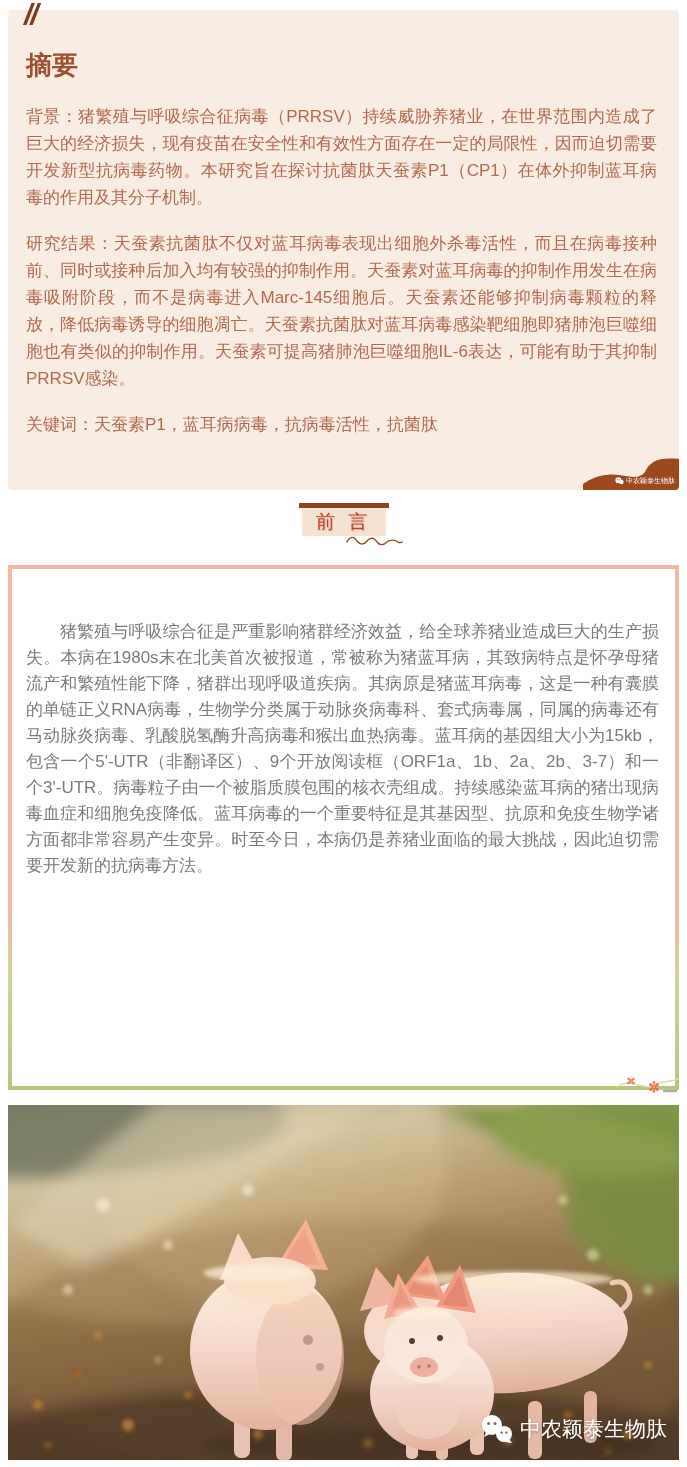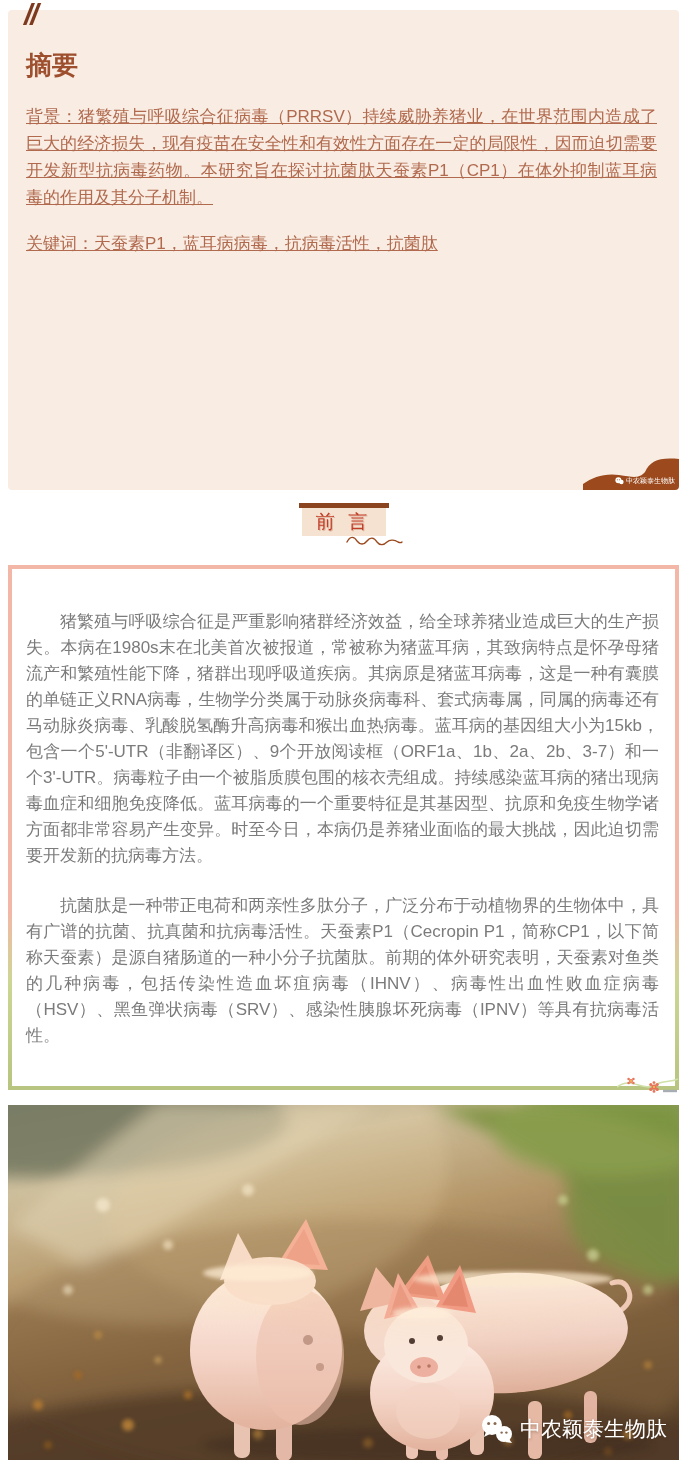--- a/index.html
+++ b/index.html
@@ -17,21 +17,21 @@
     position: absolute; top: -12px; left: 16px;
     font-size: 30px; font-weight: bold; font-style: italic;
     color: #7e3a1e; letter-spacing: -2px;
   }
   .abstract-title {
     margin: 0 0 20px 0; font-size: 26px; font-weight: 700;
     color: #9e4f2e;
   }
   .abstract-card p {
     margin: 0 0 19px 0; font-size: 17px; line-height: 27px;
-    color: #b16a4e; text-align: justify; text-decoration: underline;
+    color: #b16a4e; text-align: justify;
   }
   .abstract-card p.keywords { margin-top: 6px; }
 
   .wave-badge {
     position: absolute; right: 0; bottom: 0; width: 96px; height: 34px;
     overflow: hidden; border-bottom-right-radius: 4px;
   }
   .wave-badge svg.wave-shape { position: absolute; inset: 0; }
   .wave-badge-text {
     position: absolute; right: 4px; bottom: 4px;
@@ -51,21 +51,21 @@
     text-shadow: 1px 1px 0 rgba(138,68,32,0.25);
   }
   .squiggle { position: absolute; right: -14px; top: 31px; }
 
   
   .intro-card {
     position: absolute; left: 8px; top: 565px; width: 671px; height: 525px;
     background: #ffffff;
     border: 4px solid;
     border-image: linear-gradient(180deg, #f3b7a7 0%, #f3b7a7 66%, #ccd694 80%, #b7c581 100%) 1;
-    padding: 40px 16px 0 14px;
+    padding: 50px 16px 0 14px;
   }
   .intro-card p {
     margin: 0; font-size: 17px; line-height: 26px; color: #7b7b7b;
     text-align: justify; text-indent: 2em;
   }
   .intro-card p.first { margin-bottom: 24px; }
   .flower-doodle { position: absolute; right: -4px; bottom: -12px; }
 
   
   .photo {
@@ -82,20 +82,21 @@
 </style>
 </head>
 <body>
 
 <div class="page">
 
   <section class="abstract-card">
     <div class="slashes">//</div>
     <h1 class="abstract-title">摘要</h1>
     <p>背景：猪繁殖与呼吸综合征病毒（PRRSV）持续威胁养猪业，在世界范围内造成了巨大的经济损失，现有疫苗在安全性和有效性方面存在一定的局限性，因而迫切需要开发新型抗病毒药物。本研究旨在探讨抗菌肽天蚕素P1（CP1）在体外抑制蓝耳病毒的作用及其分子机制。</p>
+    <p>研究结果：天蚕素抗菌肽不仅对蓝耳病毒表现出细胞外杀毒活性，而且在病毒接种前、同时或接种后加入均有较强的抑制作用。天蚕素对蓝耳病毒的抑制作用发生在病毒吸附阶段，而不是病毒进入Marc-145细胞后。天蚕素还能够抑制病毒颗粒的释放，降低病毒诱导的细胞凋亡。天蚕素抗菌肽对蓝耳病毒感染靶细胞即猪肺泡巨噬细胞也有类似的抑制作用。天蚕素可提高猪肺泡巨噬细胞IL-6表达，可能有助于其抑制PRRSV感染。</p>
     <p class="keywords">关键词：天蚕素P1，蓝耳病病毒，抗病毒活性，抗菌肽</p>
 
     <div class="wave-badge">
       <svg class="wave-shape" width="96" height="34" viewBox="0 0 96 34">
         <path d="M0 34 L0 28 C10 21 22 17 36 19 C50 21 56 23 62 16 C67 5 76 1 96 3 L96 34 Z" fill="#9c4a1d"></path>
       </svg>
       <span class="wave-badge-text">
         <svg width="9" height="8" viewBox="0 0 9 8">
           <circle cx="3.4" cy="3.2" r="3" fill="#ffffff"></circle>
           <circle cx="6.4" cy="5" r="2.2" fill="#ffffff"></circle>
@@ -112,21 +113,20 @@
     <div class="header-box">
       <span>前 言</span>
     </div>
     <svg class="squiggle" width="58" height="14" viewBox="0 0 58 14">
       <path d="M2 8 C5 2 9 2 12 7 C15 11 19 11 22 7 C25 3 29 3 32 8 C35 12 39 11 42 8 C45 5 50 6 53 8 C55 9 56 9 57 8" fill="none" stroke="#9c4a1d" stroke-width="1.4" stroke-linecap="round"></path>
     </svg>
   </div>
 
   <section class="intro-card">
     <p class="first">猪繁殖与呼吸综合征是严重影响猪群经济效益，给全球养猪业造成巨大的生产损失。本病在1980s末在北美首次被报道，常被称为猪蓝耳病，其致病特点是怀孕母猪流产和繁殖性能下降，猪群出现呼吸道疾病。其病原是猪蓝耳病毒，这是一种有囊膜的单链正义RNA病毒，生物学分类属于动脉炎病毒科、套式病毒属，同属的病毒还有马动脉炎病毒、乳酸脱氢酶升高病毒和猴出血热病毒。蓝耳病的基因组大小为15kb，包含一个5'-UTR（非翻译区）、9个开放阅读框（ORF1a、1b、2a、2b、3-7）和一个3'-UTR。病毒粒子由一个被脂质膜包围的核衣壳组成。持续感染蓝耳病的猪出现病毒血症和细胞免疫降低。蓝耳病毒的一个重要特征是其基因型、抗原和免疫生物学诸方面都非常容易产生变异。时至今日，本病仍是养猪业面临的最大挑战，因此迫切需要开发新的抗病毒方法。</p>
-    <p>抗菌肽是一种带正电荷和两亲性多肽分子，广泛分布于动植物界的生物体中，具有广谱的抗菌、抗真菌和抗病毒活性。天蚕素P1（Cecropin P1，简称CP1，以下简称天蚕素）是源自猪肠道的一种小分子抗菌肽。前期的体外研究表明，天蚕素对鱼类的几种病毒，包括传染性造血坏疽病毒（IHNV）、病毒性出血性败血症病毒（HSV）、黑鱼弹状病毒（SRV）、感染性胰腺坏死病毒（IPNV）等具有抗病毒活性。</p>
 
     <svg class="flower-doodle" width="62" height="28" viewBox="0 0 62 28">
       <path d="M0 17 C14 6 26 22 38 15 C46 10 52 13 61 9" fill="none" stroke="#cfe0a8" stroke-width="1.6"></path>
       <line x1="46" y1="21" x2="60" y2="21" stroke="#a7adb3" stroke-width="2.4"></line>
       <g fill="#e8745a">
         <circle cx="14" cy="11" r="2"></circle>
         <circle cx="11.6" cy="9" r="1.3"></circle>
           <circle cx="16.4" cy="9" r="1.3"></circle>
         <circle cx="11.6" cy="13" r="1.3"></circle>
           <circle cx="16.4" cy="13" r="1.3"></circle>

